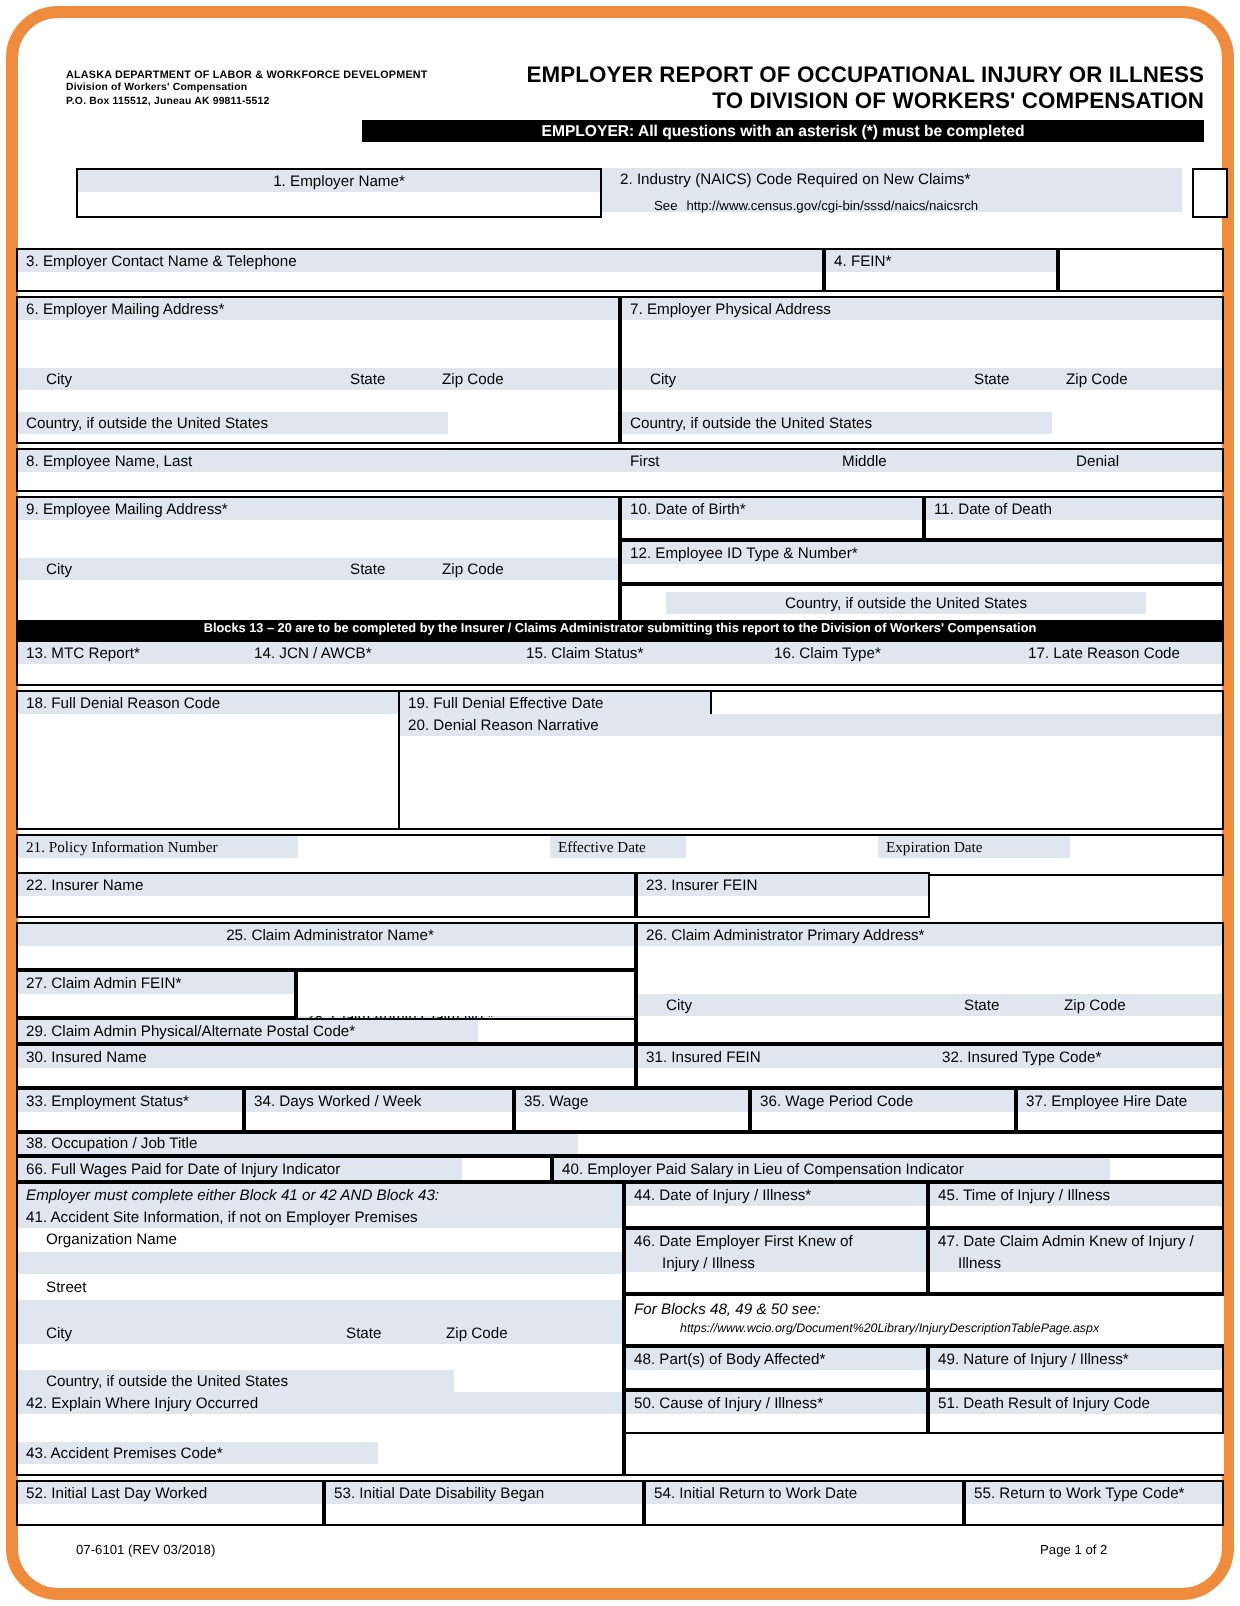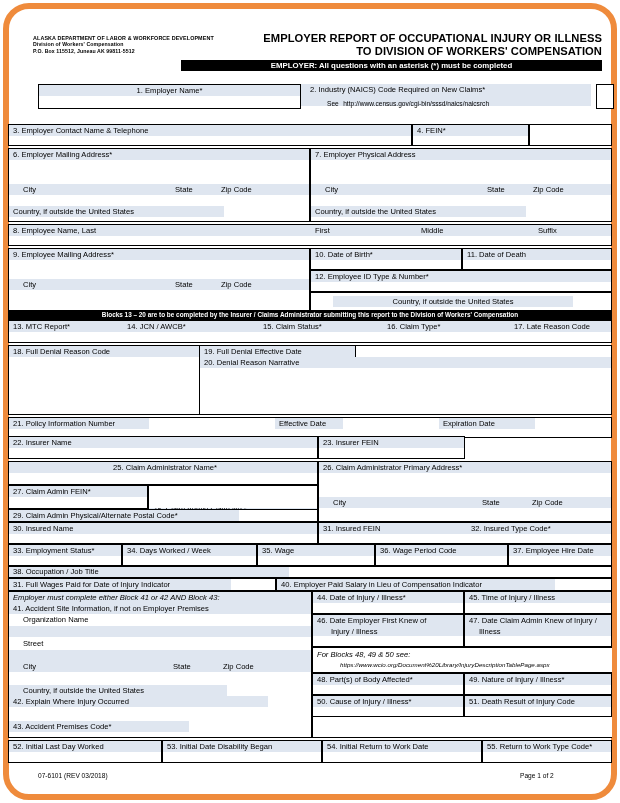--- a/index.html
+++ b/index.html
@@ -104,21 +104,21 @@
       <div class="abs shade lbl" style="left:0px;top:57px;width:215px;height:11px;line-height:11px;padding-left:4px;">Country, if outside the United States</div>
       <div class="abs white" style="left:215px;top:57px;width:85px;height:11px;"></div>
       <div class="abs white" style="left:0px;top:68px;width:300px;height:4px;"></div>
     </div>
 
     <div class="abs bx" style="left:8px;top:224px;width:604px;height:22px;">
       <div class="abs shade" style="left:0px;top:0px;width:602px;height:11px;">
         <span class="abs lbl" style="left:4px;top:1px;">8.  Employee Name, Last</span>
         <span class="abs lbl" style="left:306px;top:1px;">First</span>
         <span class="abs lbl" style="left:412px;top:1px;">Middle</span>
-        <span class="abs lbl" style="left:529px;top:1px;">Suffix</span>
+        <span class="abs lbl" style="left:529px;top:1px;">Denial</span>
       </div>
       <div class="abs white" style="left:0px;top:11px;width:602px;height:9px;"></div>
     </div>
 
     <div class="abs bx" style="left:8px;top:248px;width:302px;height:64px;">
       <div class="abs shade lbl" style="left:0px;top:0px;width:300px;height:11px;line-height:11px;padding-left:4px;">9.   Employee Mailing Address*</div>
       <div class="abs white" style="left:0px;top:11px;width:300px;height:19px;"></div>
       <div class="abs shade" style="left:0px;top:30px;width:300px;height:11px;">
         <span class="abs lbl" style="left:14px;top:1px;">City</span>
         <span class="abs lbl" style="left:166px;top:1px;">State</span>
@@ -162,21 +162,21 @@
     <div class="abs bx" style="left:8px;top:345px;width:604px;height:70px;">
       <div class="abs shade lbl" style="left:0px;top:0px;width:190px;height:11px;line-height:11px;padding-left:4px;">18. Full Denial Reason Code</div>
       <div class="abs shade lbl" style="left:190px;top:0px;width:156px;height:11px;line-height:11px;padding-left:4px;border-left:1px solid #000;">19. Full Denial Effective Date</div>
       <div class="abs white" style="left:346px;top:0px;width:256px;height:11px;border-left:1px solid #000;"></div>
       <div class="abs white" style="left:0px;top:11px;width:190px;height:11px;"></div>
       <div class="abs shade lbl" style="left:190px;top:11px;width:412px;height:11px;line-height:11px;padding-left:4px;border-left:1px solid #000;">20. Denial Reason Narrative</div>
       <div class="abs white" style="left:0px;top:22px;width:190px;height:46px;"></div>
       <div class="abs white" style="left:190px;top:22px;width:412px;height:46px;border-left:1px solid #000;"></div>
     </div>
 
-    <div class="abs bx" style="left:8px;top:417px;width:604px;height:21px;">
+    <div class="abs bx" style="left:8px;top:417px;width:604px;height:21px;font-family:Liberation Serif, serif;">
       <div class="abs shade lbl" style="left:0px;top:0px;width:140px;height:11px;line-height:11px;padding-left:4px;">21. Policy Information Number</div>
       <div class="abs white" style="left:140px;top:0px;width:126px;height:11px;"></div>
       <div class="abs shade lbl" style="left:266px;top:0px;width:164px;height:11px;line-height:11px;padding-left:4px;">Effective Date</div>
       <div class="abs white" style="left:334px;top:0px;width:96px;height:11px;"></div>
       <div class="abs shade lbl" style="left:430px;top:0px;width:96px;height:11px;line-height:11px;padding-left:4px;">Expiration Date</div>
       <div class="abs white" style="left:526px;top:0px;width:76px;height:11px;"></div>
       <div class="abs white" style="left:0px;top:11px;width:602px;height:8px;"></div>
     </div>
 
     <div class="abs bx" style="left:8px;top:436px;width:310px;height:23px;">
@@ -248,21 +248,21 @@
       <div class="abs shade lbl" style="left:0px;top:0px;width:102px;height:11px;line-height:11px;padding-left:4px;">37. Employee Hire Date</div>
       <div class="abs white" style="left:0px;top:11px;width:102px;height:9px;"></div>
     </div>
 
     <div class="abs bx" style="left:8px;top:566px;width:604px;height:12px;">
       <div class="abs shade lbl" style="left:0px;top:0px;width:280px;height:10px;line-height:10px;padding-left:4px;">38. Occupation / Job Title</div>
       <div class="abs white" style="left:280px;top:0px;width:322px;height:10px;"></div>
     </div>
 
     <div class="abs bx" style="left:8px;top:578px;width:268px;height:13px;">
-      <div class="abs shade lbl" style="left:0px;top:0px;width:222px;height:11px;line-height:11px;padding-left:4px;">31. Full Wages Paid for Date of Injury Indicator</div>
+      <div class="abs shade lbl" style="left:0px;top:0px;width:222px;height:11px;line-height:11px;padding-left:4px;">66. Full Wages Paid for Date of Injury Indicator</div>
       <div class="abs white" style="left:222px;top:0px;width:44px;height:11px;"></div>
     </div>
     <div class="abs bx" style="left:276px;top:578px;width:336px;height:13px;">
       <div class="abs shade lbl" style="left:0px;top:0px;width:278px;height:11px;line-height:11px;padding-left:4px;">40. Employer Paid Salary in Lieu of Compensation Indicator</div>
       <div class="abs white" style="left:278px;top:0px;width:56px;height:11px;"></div>
     </div>
 
     <div class="abs bx" style="left:8px;top:591px;width:304px;height:147px;">
       <div class="abs shade lbl ital" style="left:0px;top:0px;width:302px;height:11px;line-height:11px;padding-left:4px;">Employer must complete either Block 41 or 42 AND Block 43:</div>
       <div class="abs shade lbl" style="left:0px;top:11px;width:302px;height:11px;line-height:11px;padding-left:4px;">41. Accident Site Information, if not on Employer Premises</div>
@@ -271,21 +271,21 @@
       <div class="abs white lbl" style="left:0px;top:45px;width:302px;height:13px;line-height:13px;padding-left:14px;">Street</div>
       <div class="abs shade" style="left:0px;top:58px;width:302px;height:11px;"></div>
       <div class="abs shade" style="left:0px;top:69px;width:302px;height:11px;">
         <span class="abs lbl" style="left:14px;top:1px;">City</span>
         <span class="abs lbl" style="left:164px;top:1px;">State</span>
         <span class="abs lbl" style="left:214px;top:1px;">Zip Code</span>
       </div>
       <div class="abs white" style="left:0px;top:80px;width:302px;height:13px;"></div>
       <div class="abs shade lbl" style="left:0px;top:93px;width:218px;height:11px;line-height:11px;padding-left:14px;">Country, if outside the United States</div>
       <div class="abs white" style="left:218px;top:93px;width:84px;height:11px;"></div>
-      <div class="abs shade lbl" style="left:0px;top:104px;width:259px;height:11px;line-height:11px;padding-left:4px;">42. Explain Where Injury Occurred</div>
+      <div class="abs shade lbl" style="left:0px;top:104px;width:302px;height:11px;line-height:11px;padding-left:4px;">42. Explain Where Injury Occurred</div>
       <div class="abs white" style="left:0px;top:115px;width:302px;height:14px;"></div>
       <div class="abs shade lbl" style="left:0px;top:129px;width:180px;height:11px;line-height:11px;padding-left:4px;">43. Accident Premises Code*</div>
       <div class="abs white" style="left:180px;top:129px;width:122px;height:11px;"></div>
       <div class="abs white" style="left:0px;top:140px;width:302px;height:5px;"></div>
     </div>
 
     <div class="abs bx" style="left:312px;top:591px;width:152px;height:23px;">
       <div class="abs shade lbl" style="left:0px;top:0px;width:150px;height:11px;line-height:11px;padding-left:4px;">44. Date of Injury / Illness*</div>
       <div class="abs white" style="left:0px;top:11px;width:150px;height:10px;"></div>
     </div>

